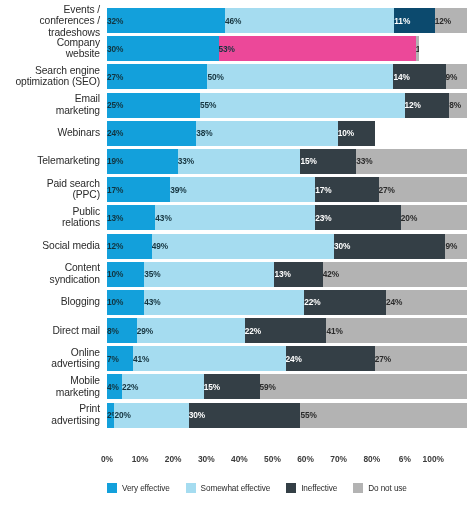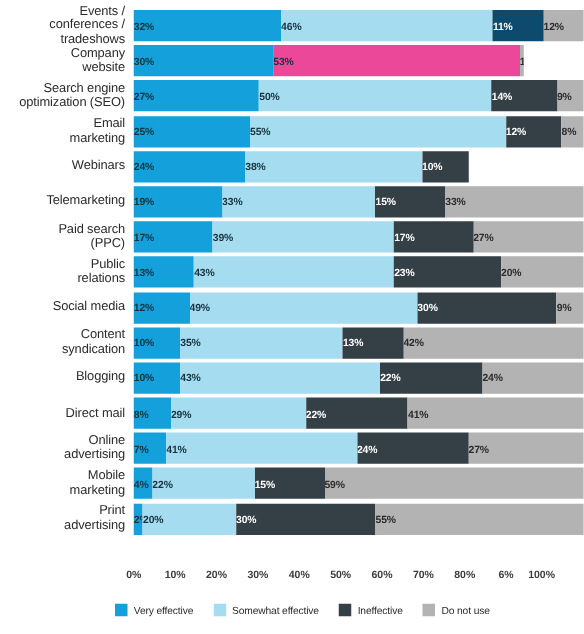--- a/index.html
+++ b/index.html
@@ -89,21 +89,21 @@
     font-weight: bold;
     color: #3c3c3c;
     transform: translateX(-50%);
     white-space: nowrap;
   }
   .axis-tick.last { transform: translateX(-72%); }
 
   
   .legend {
     position: absolute;
-    left: 92px;
+    left: 107px;
     top: 483px;
     width: 340px;
     display: flex;
     align-items: flex-start;
     gap: 0;
   }
   .legend-item {
     display: flex;
     align-items: center;
     margin-right: 16px;

